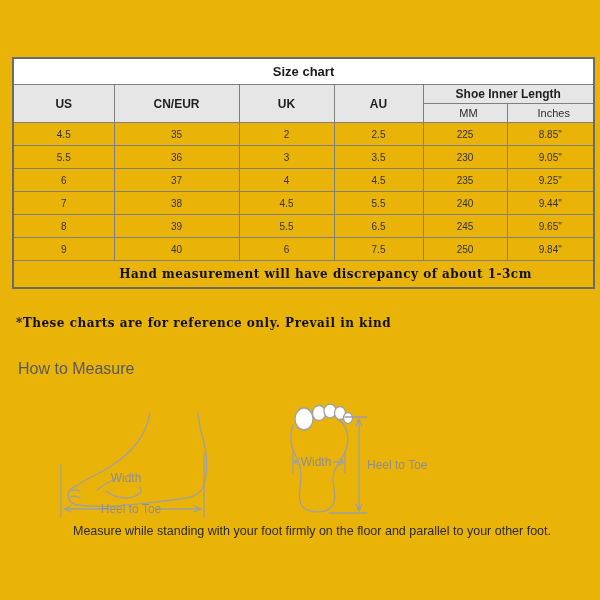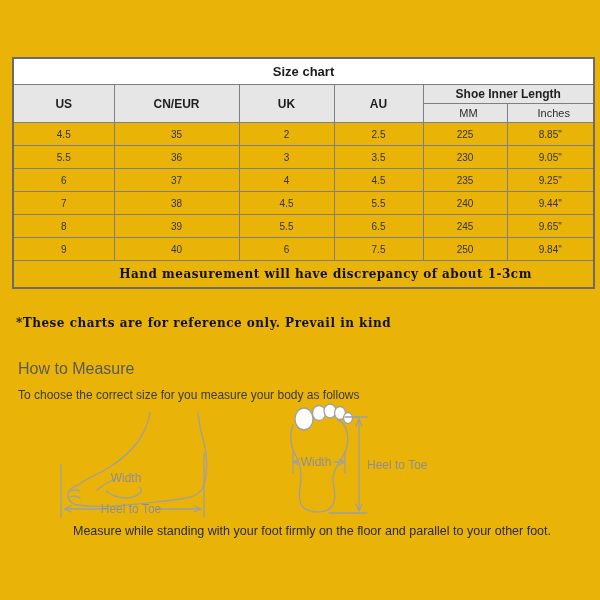--- a/index.html
+++ b/index.html
@@ -134,21 +134,20 @@
       </tr>
       <tr class="foot-row">
         <td colspan="6">Hand measurement will have discrepancy of about 1-3cm</td>
       </tr>
     </tbody>
   </table>
 
   <div class="ref-note">*These charts are for reference only. Prevail in kind</div>
 
   <div class="htm-heading">How to Measure</div>
-  <div class="htm-intro">To choose the correct size for you measure your body as follows</div>
 
   <svg class="diagram" style="left:58px;top:405px;" width="170" height="115" viewBox="0 0 170 115">
 
     <path d="M92,8 C88,30 76,46 52,62 C40,69 28,74 20,80"></path>
 
     <path d="M20,80 C13,82 9,87 10,92 C11,97 16,100 21,100"></path>
     <path d="M13,86 q5,-2 9,0"></path>
     <path d="M12,92 q6,-2 10,1"></path>
 
     <path d="M21,100 C45,104 80,99 115,95 C130,93 139,92 144,84 C150,72 150,52 145,34 C142,24 141,16 140,8"></path>

